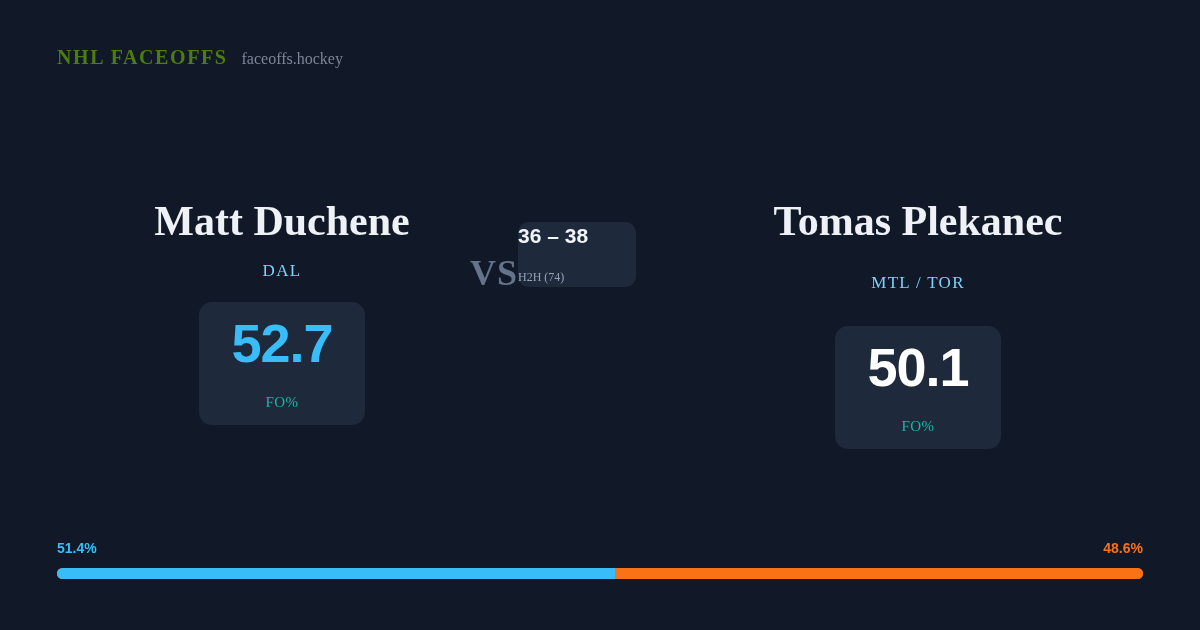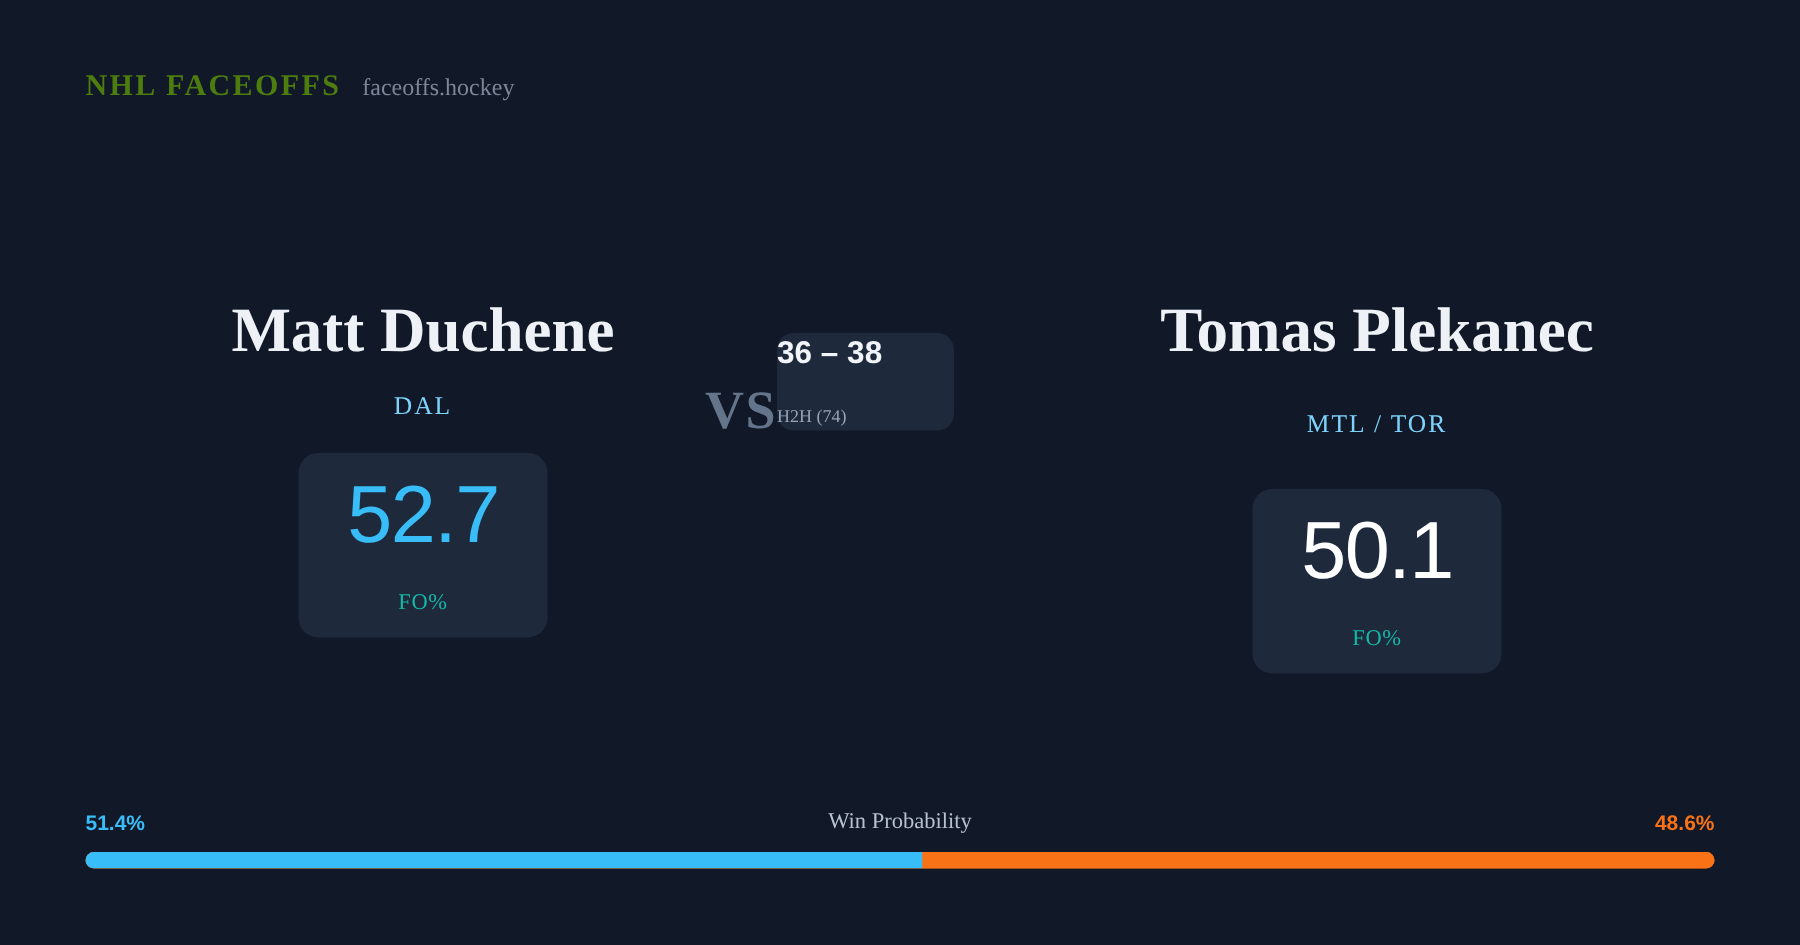--- a/index.html
+++ b/index.html
@@ -85,21 +85,21 @@
     background: #1e293b;
     border-radius: 13px;
     display: flex;
     flex-direction: column;
     align-items: center;
     justify-content: center;
     box-sizing: border-box;
   }
   .stat-value {
     font-family: "Liberation Sans", sans-serif;
-    font-weight: normal;
+    font-weight: bold;
     font-size: 54px;
     color: #38bdf8;
     line-height: 1;
     letter-spacing: -1px;
   }
   .stat-label {
     font-family: "Liberation Serif", serif;
     font-size: 15px;
     color: #14b8a6;
     margin-top: 24px;
@@ -245,20 +245,19 @@
       <div class="stat-value" style="color: #ffffff;">50.1</div>
       <div class="stat-label">FO%</div>
     </div>
   </div>
 
 </div>
 
 <div class="winprob">
   <div class="wp-labels">
     <span class="wp-left-pct" style="color: rgb(56, 189, 248);">51.4%</span>
-    <span class="wp-title">Win Probability</span>
     <span class="wp-right-pct" style="color: rgb(249, 115, 22);">48.6%</span>
   </div>
   <div class="wp-bar">
     <div class="wp-bar-left" style="width: 51.4%; background: rgb(56, 189, 248);"></div>
     <div class="wp-bar-right" style="background: rgb(249, 115, 22);"></div>
   </div>
 </div>
 
 </body></html>

